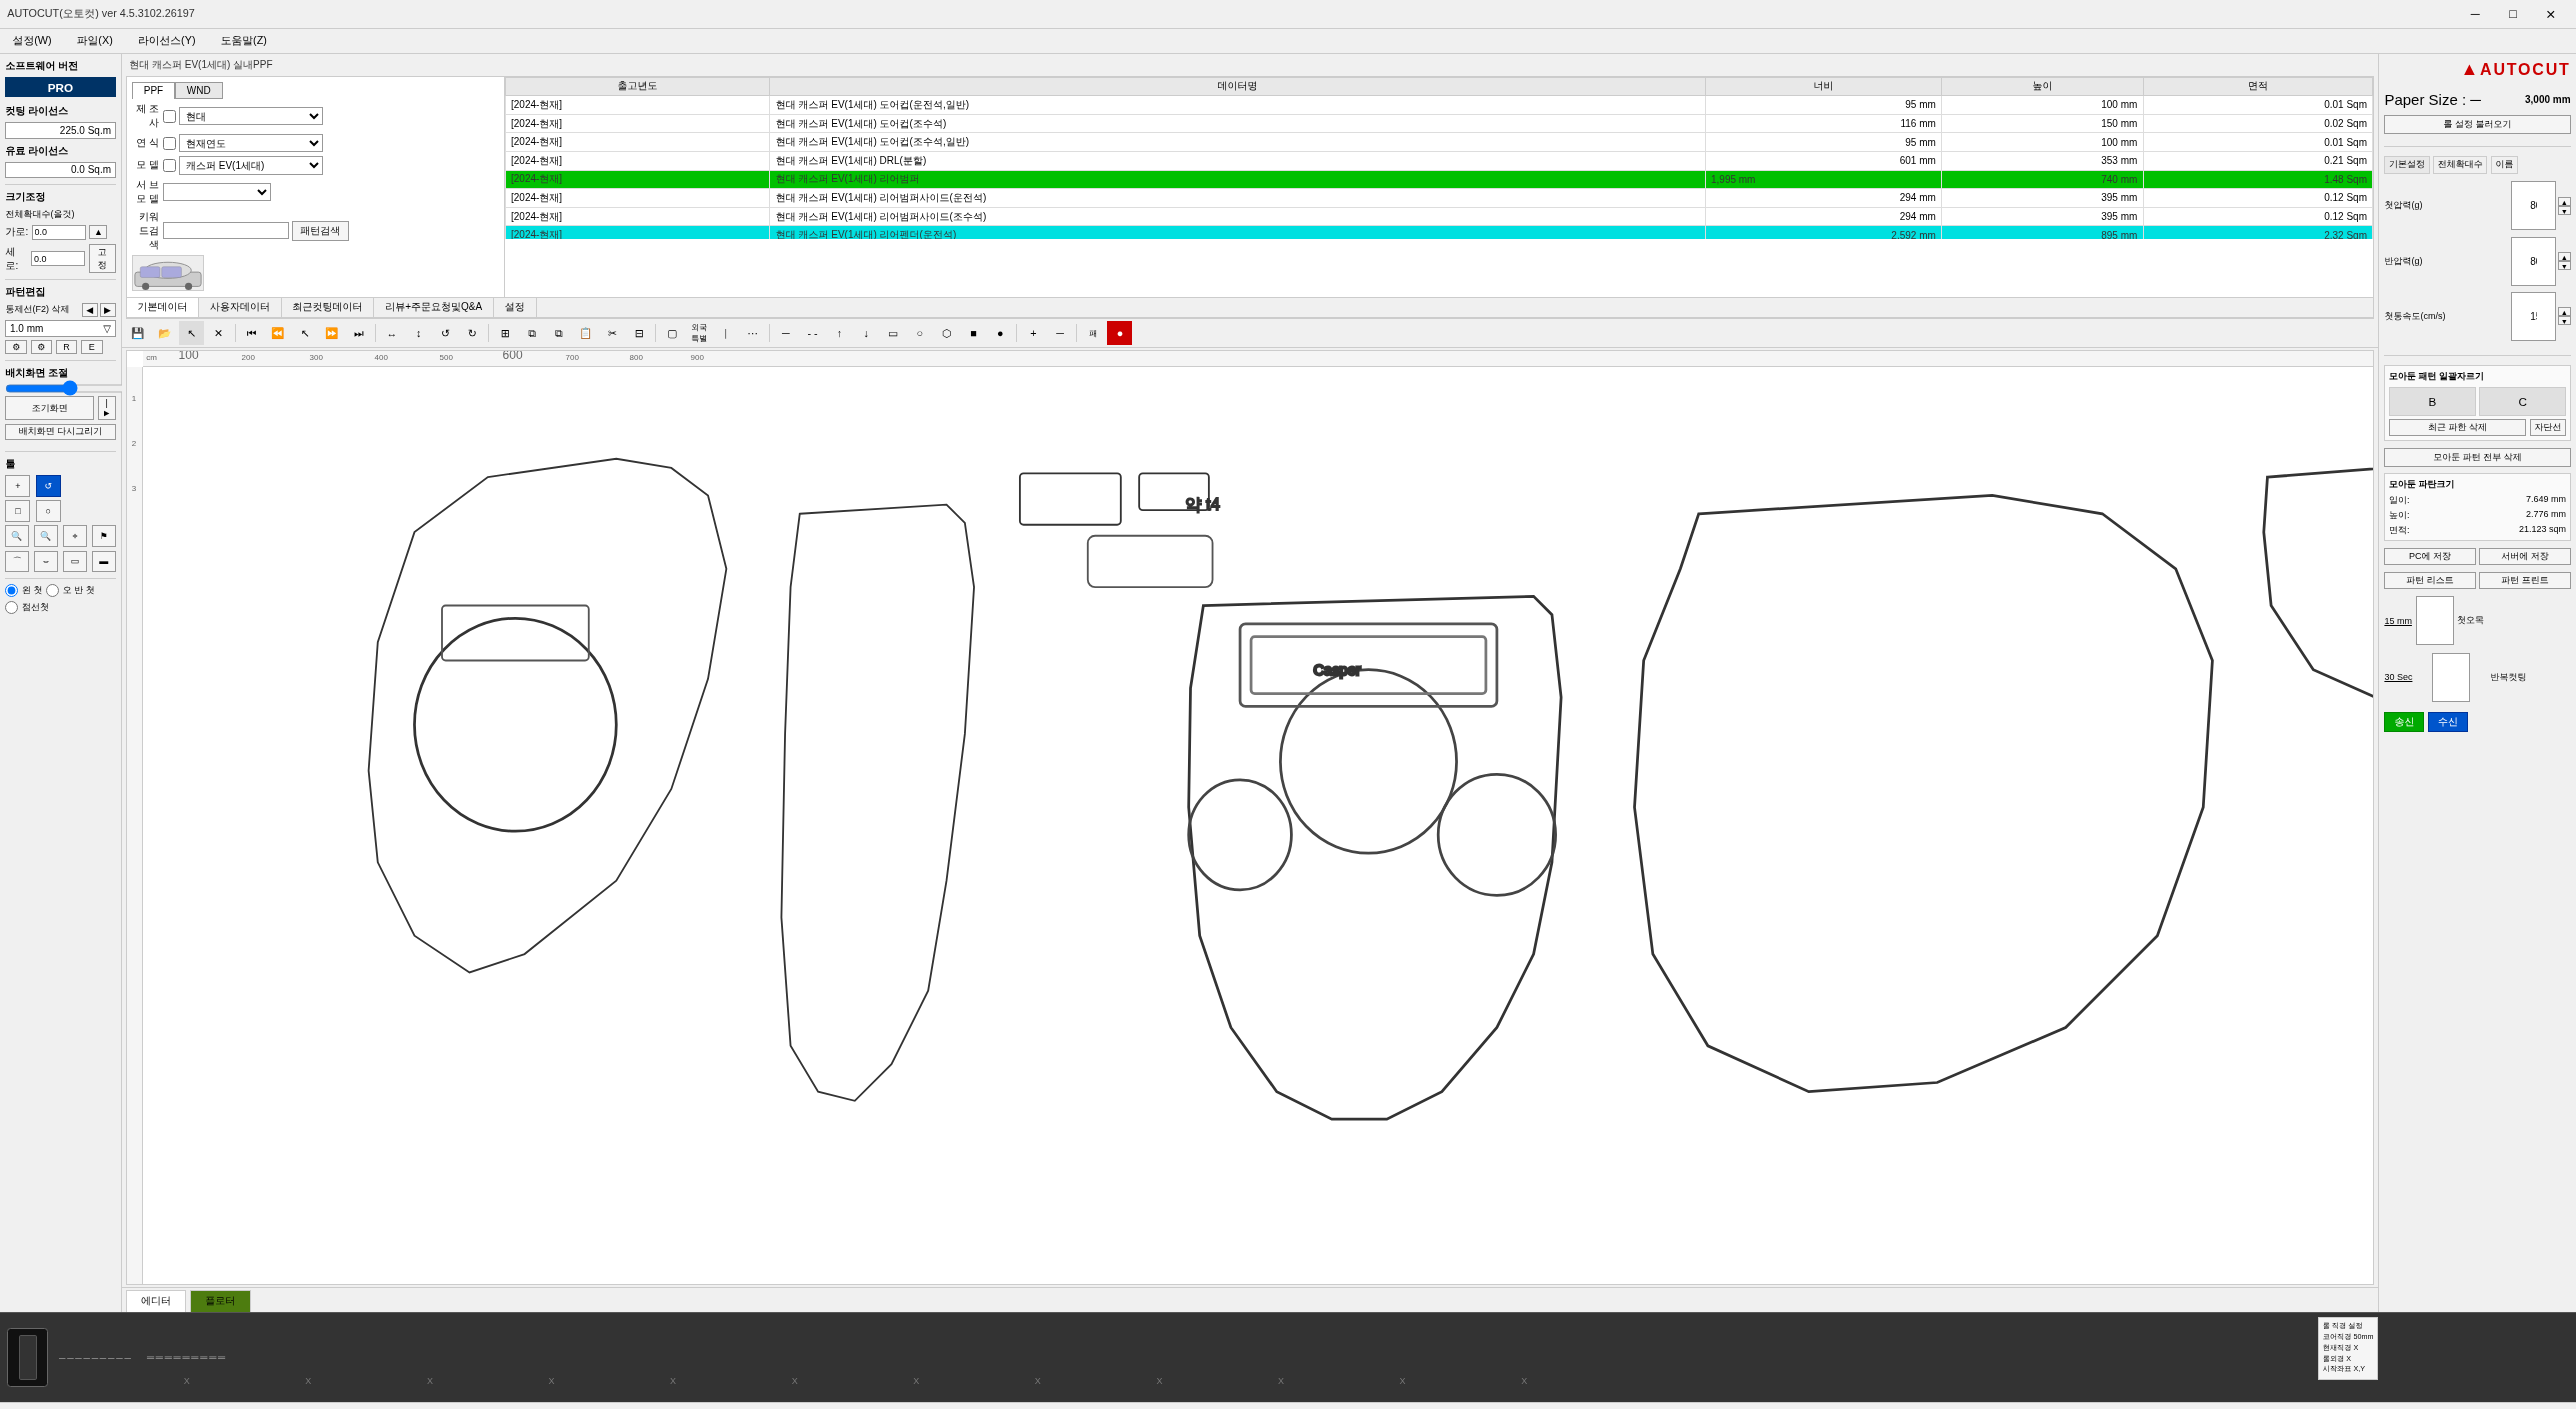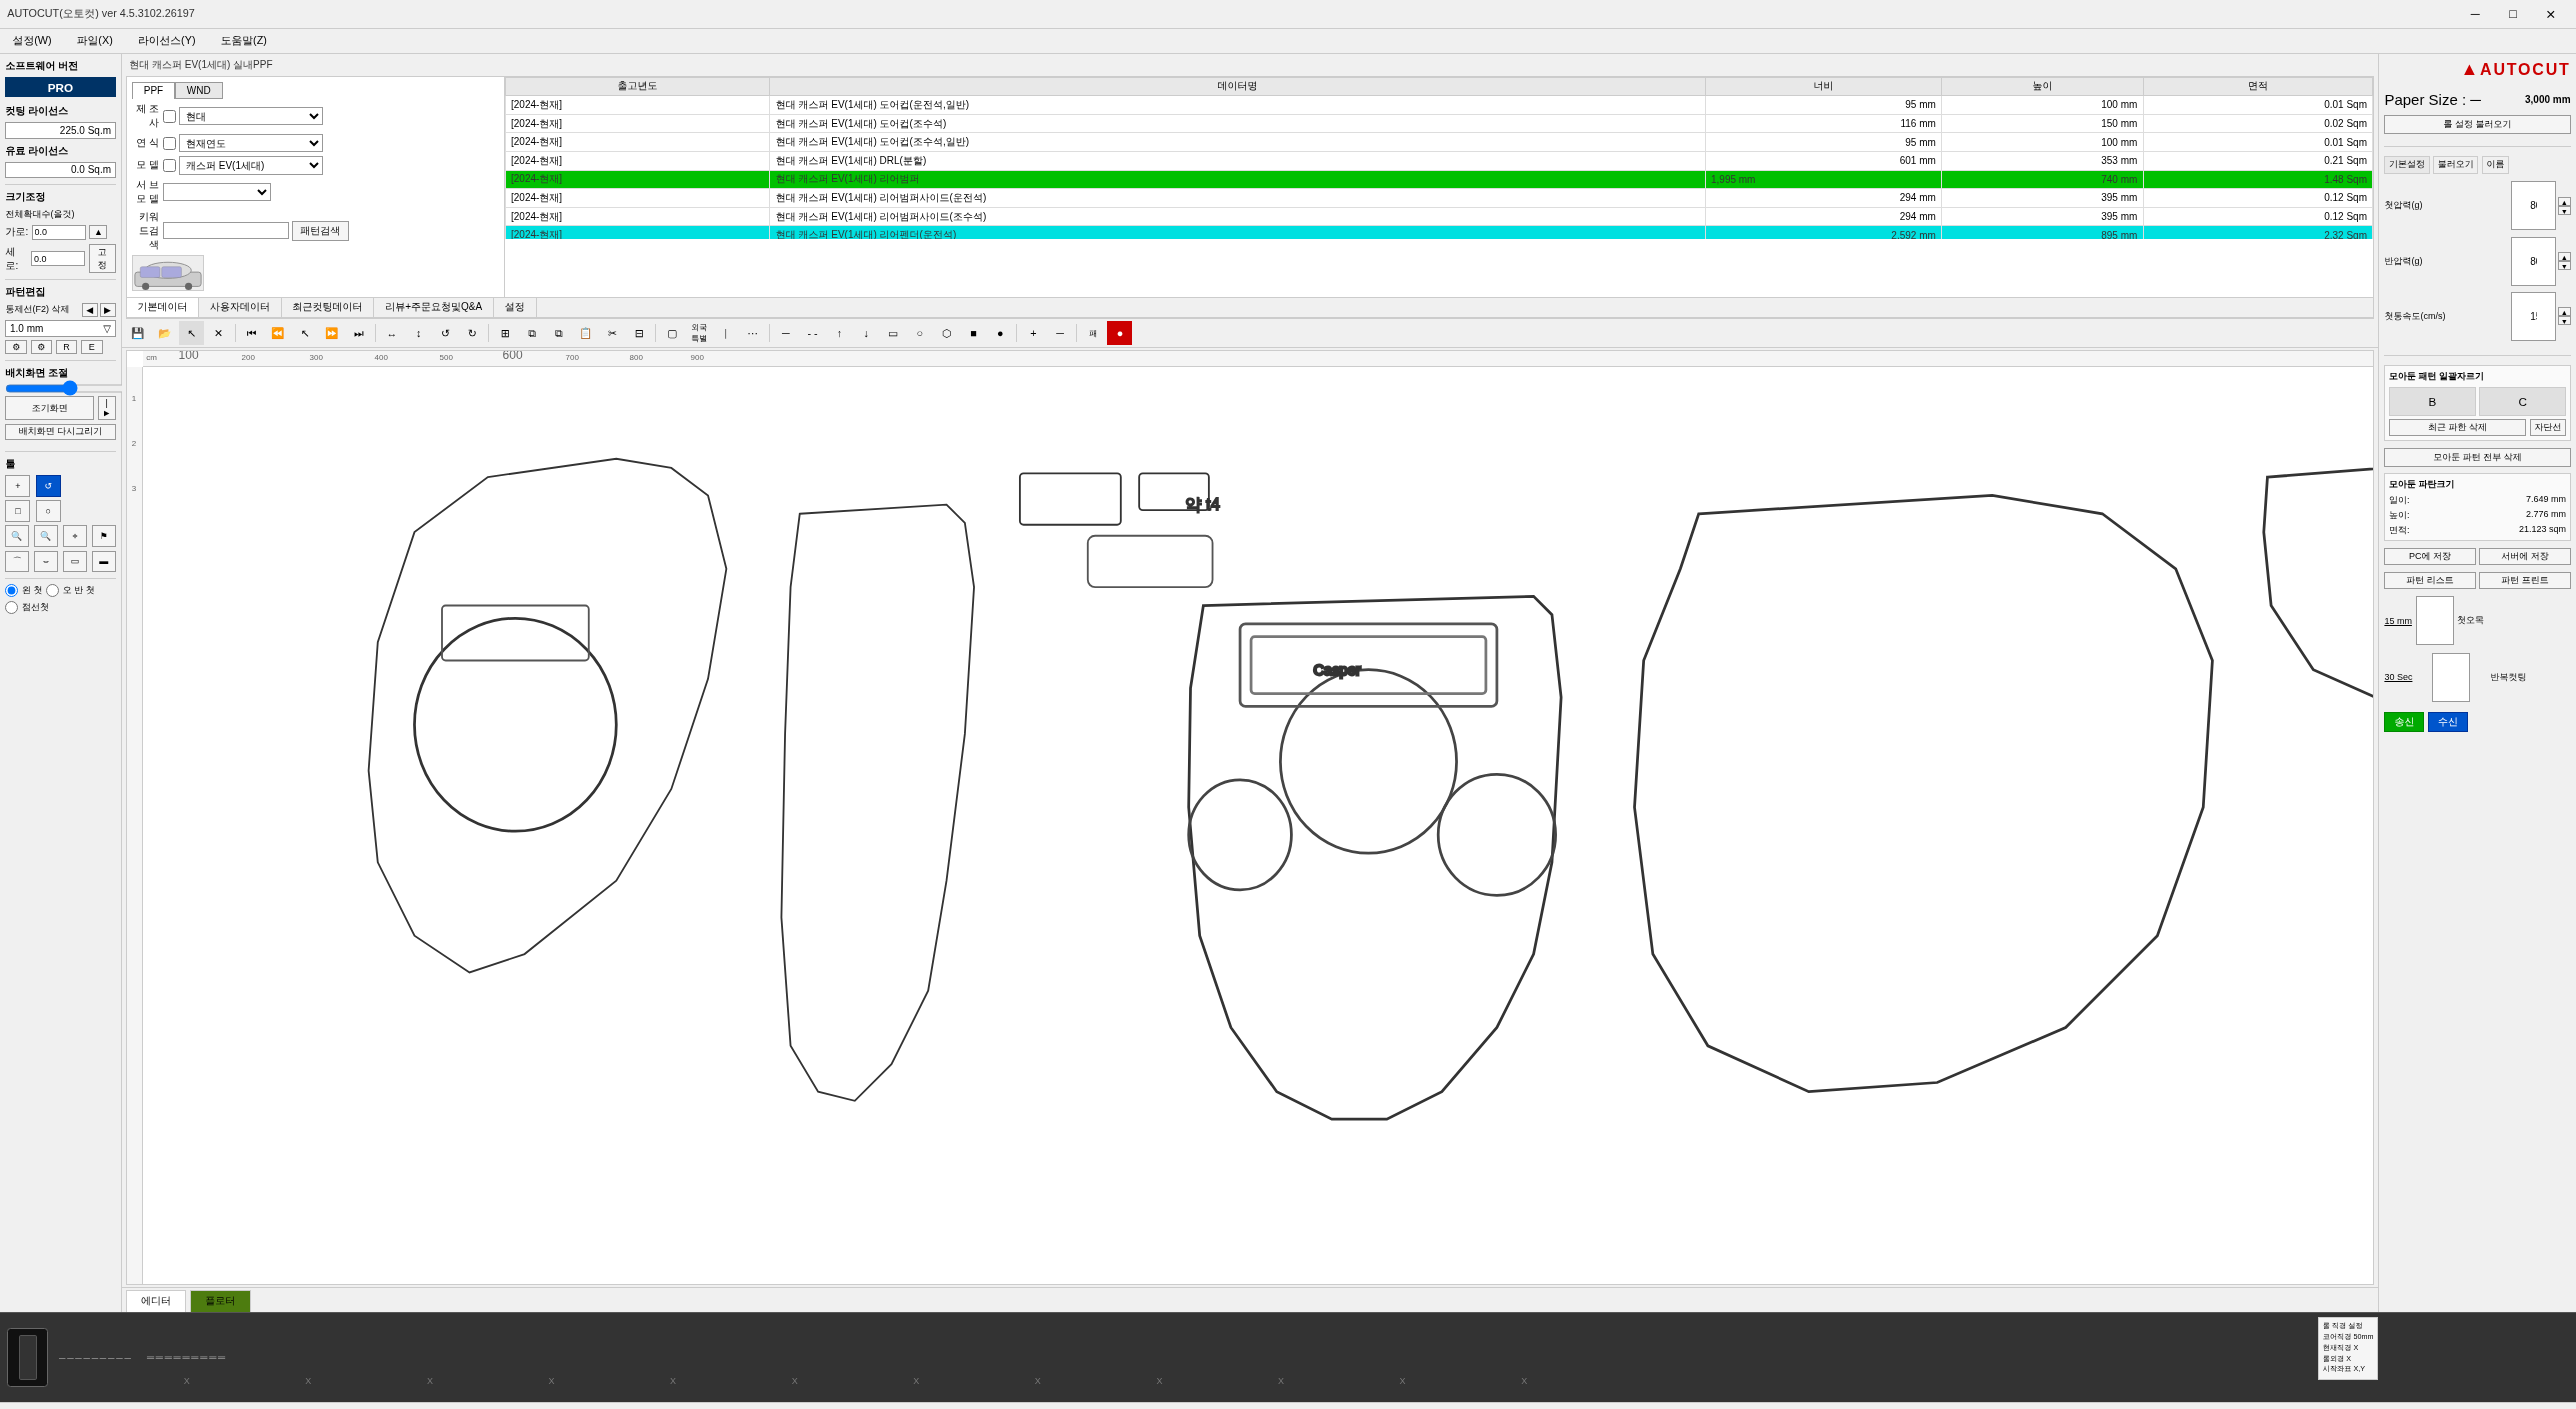--- a/index.html
+++ b/index.html
@@ -493,21 +493,21 @@
     <div style="display:flex;align-items:center;justify-content:space-between;margin-bottom:3.6px;">
       <span style="font-size:15px;">Paper Size : ─</span>
       <span style="font-weight:bold;font-size:10px;">3,000 mm</span>
     </div>
     <button class="right-btn">롤 설정 불러오기</button>
 
     <hr class="separator">
 
     <div style="display:flex;gap:3.6px;margin-bottom:3.6px;font-size:9px;">
       <span style="cursor:pointer;padding:1.8px 3.6px;border:0.9px solid #ccc;background:#e8e8e8;">기본설정</span>
-      <span style="cursor:pointer;padding:1.8px 3.6px;border:0.9px solid #ccc;">불러오기</span>
+      <span style="cursor:pointer;padding:1.8px 3.6px;border:0.9px solid #ccc;">전체확대수</span>
       <span style="cursor:pointer;padding:1.8px 3.6px;border:0.9px solid #ccc;">이름</span>
     </div>
 
     <div style="display:flex;align-items:center;justify-content:space-between;margin-bottom:2.7px;">
       <span style="font-size:9px;">첫압력(g)</span>
       <div style="display:flex;align-items:center;gap:1.8px;">
         <input class="right-input" type="text" value="80" style="">
         <div style="display:flex;flex-direction:column;">
           <button style="height:9px;width:12.6px;border:0.9px solid #999;background:#f5f5f5;font-size:7.2px;padding:0;cursor:pointer;">▲</button>
           <button style="height:9px;width:12.6px;border:0.9px solid #999;background:#f5f5f5;font-size:7.2px;padding:0;cursor:pointer;">▼</button>

